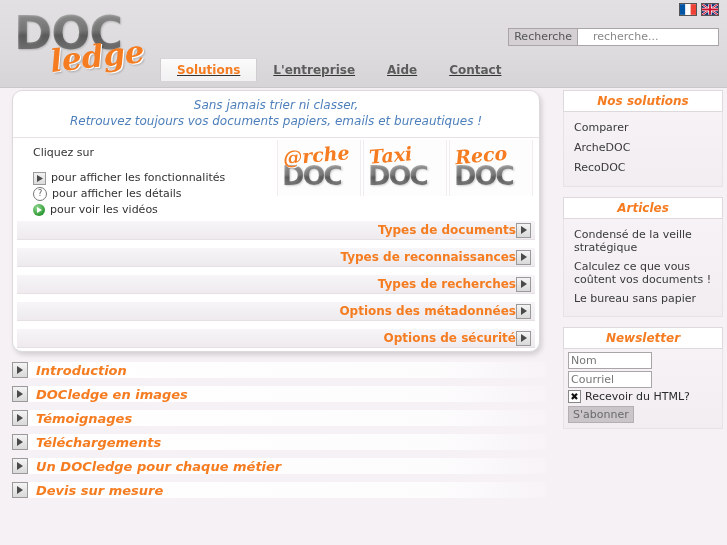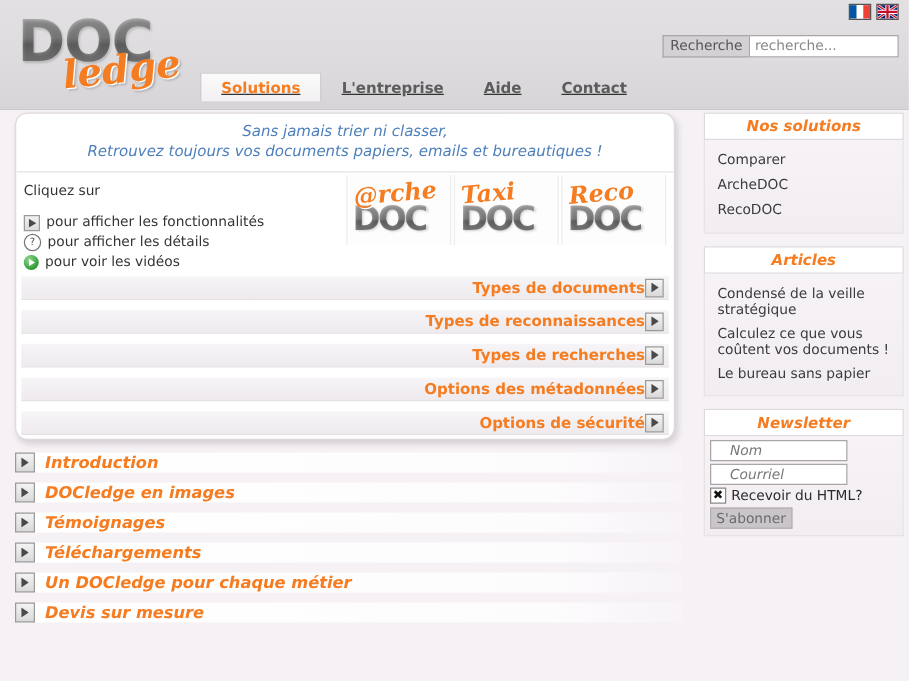--- a/index.html
+++ b/index.html
@@ -80,21 +80,21 @@
     padding: 1px 5px;
     line-height: 14px;
     cursor: pointer;
   }
   .search-input {
     font-family: "DejaVu Sans", "Liberation Sans", sans-serif;
     font-size: 11px;
     width: 110px;
     border: 1px solid #a9a5a9;
     background: #fff;
-    padding: 1px 4px;
+    padding: 1px 15px;
     line-height: 14px;
     color: #333;
     outline: none;
   }
   .search-input::placeholder { color: #888; }
 
   .nav {
     position: absolute;
     left: 160px; top: 58px;
     display: flex;
@@ -139,21 +139,21 @@
     font-size: 12px;
     line-height: 16px;
     border-bottom: 1px solid #e6e2e6;
   }
   .panel-mid {
     position: relative;
     height: 80px;
   }
   .legend {
     position: absolute;
-    left: 6px; top: 8px;
+    left: 20px; top: 8px;
   }
   .legend-title {
     font-size: 11px;
     color: #333;
     margin-bottom: 12px;
   }
   .legend-row {
     display: flex;
     align-items: center;
     gap: 5px;
@@ -346,26 +346,25 @@
     border-top: none;
     padding: 3px 4px 5px 4px;
   }
   .nl-input {
     display: block;
     width: 78px;
     font-family: "DejaVu Sans", "Liberation Sans", sans-serif;
     font-size: 11px;
     border: 1px solid #a9a5a9;
     background: #fff;
-    padding: 1px 15px;
+    padding: 1px 2px;
     margin-bottom: 2px;
     line-height: 13px;
     color: #333;
     outline: none;
-    font-style: italic;
   }
   .nl-input::placeholder { color: #777; }
   .nl-check-row {
     display: flex;
     align-items: center;
     gap: 4px;
     margin: 1px 0 3px 0;
     font-size: 11px;
     color: #2b2b2b;
   }

